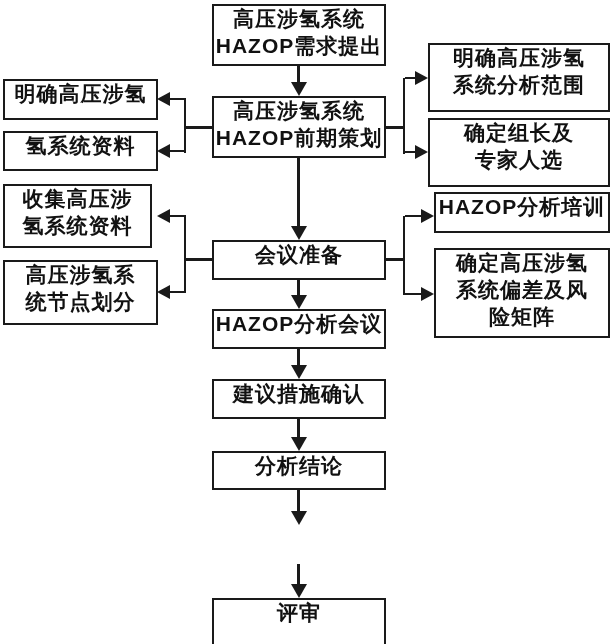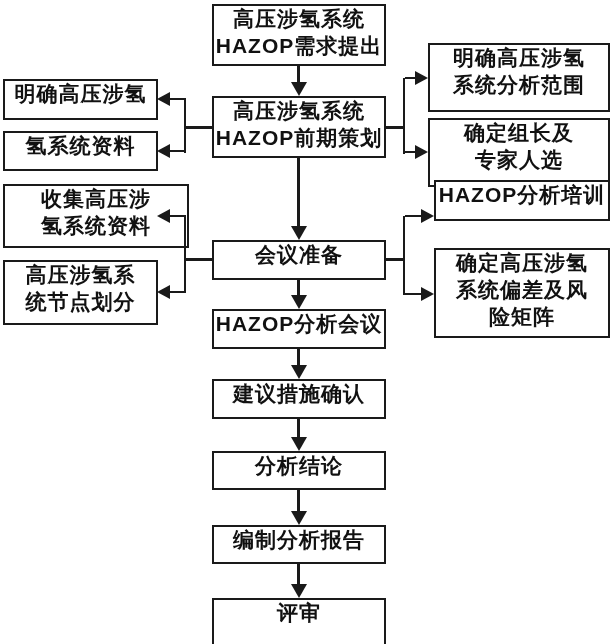--- a/index.html
+++ b/index.html
@@ -44,51 +44,48 @@
   </div>
   <div class="node" style="left:212px;top:240px;width:174px;height:40px">
     <span class="lbl">会议准备</span>
   </div>
   <div class="node" style="left:212px;top:379px;width:174px;height:40px">
     <span class="lbl">建议措施确认</span>
   </div>
   <div class="node" style="left:212px;top:451px;width:174px;height:39px">
     <span class="lbl">分析结论</span>
   </div>
-  <div class="node" style="left:212px;top:525px;width:174px;height:39px">
-    <span class="lbl">编制分析报告</span>
-  </div>
   <div class="node" style="left:212px;top:598px;width:174px;height:52px">
     <span class="lbl">评审</span>
   </div>
 
   <div class="node" style="left:3px;top:79px;width:155px;height:41px">
     <span class="lbl">明确高压涉氢</span>
   </div>
   <div class="node" style="left:3px;top:131px;width:155px;height:40px">
     <span class="lbl">氢系统资料</span>
   </div>
-  <div class="node" style="left:3px;top:184px;width:186px;height:64px">
+  <div class="node" style="left:3px;top:184px;width:149px;height:64px">
     <span class="lbl">收集高压涉
 氢系统资料</span>
   </div>
   <div class="node" style="left:428px;top:43px;width:182px;height:69px">
     <span class="lbl">明确高压涉氢
 系统分析范围</span>
   </div>
 
   <div class="node" style="left:3px;top:260px;width:155px;height:65px">
     <span class="lbl">高压涉氢系
 统节点划分</span>
   </div>
   <div class="node" style="left:428px;top:118px;width:182px;height:69px">
     <span class="lbl">确定组长及
 专家人选</span>
   </div>
-  <div class="node" style="left:434px;top:180px;width:176px;height:41px">
+  <div class="node" style="left:434px;top:192px;width:176px;height:41px">
     <span class="lbl">HAZOP分析培训</span>
   </div>
   <div class="node" style="left:434px;top:248px;width:176px;height:90px">
     <span class="lbl">确定高压涉氢
 系统偏差及风
 险矩阵</span>
   </div>
 
   <div>
     <div class="vl" style="left:297px;top:66px;width:3px;height:19px"></div>

